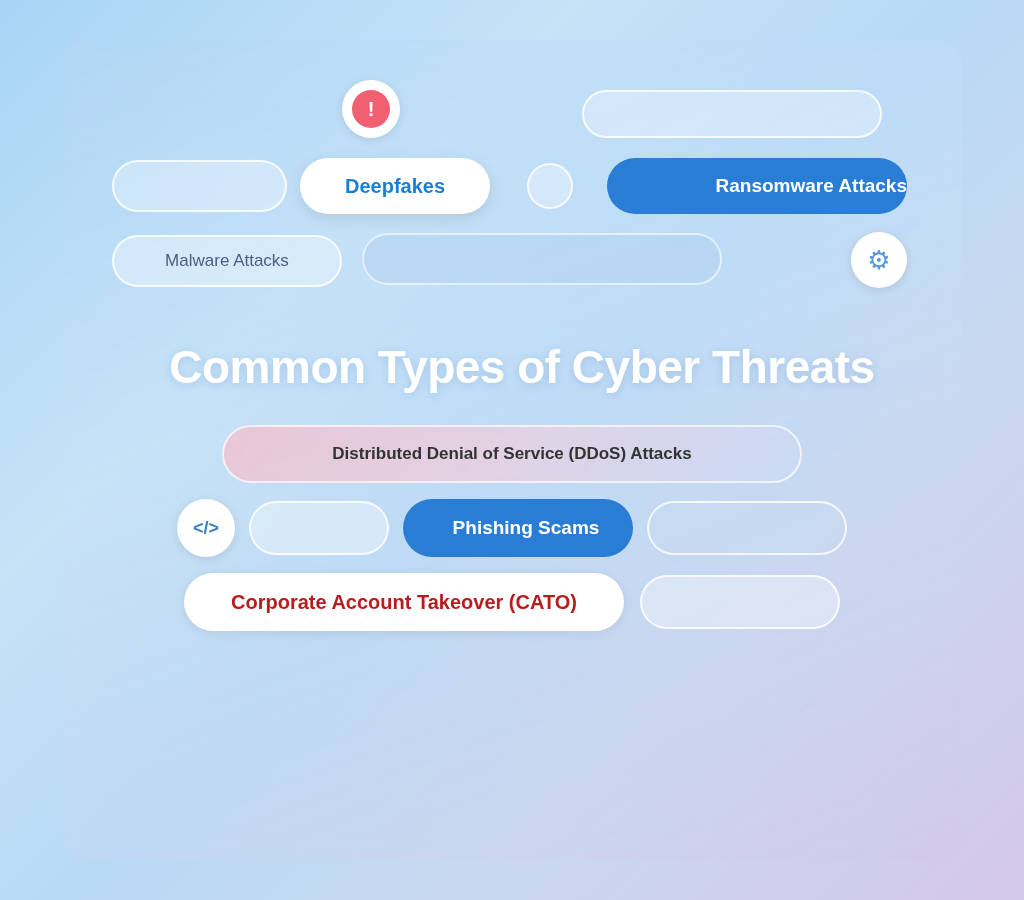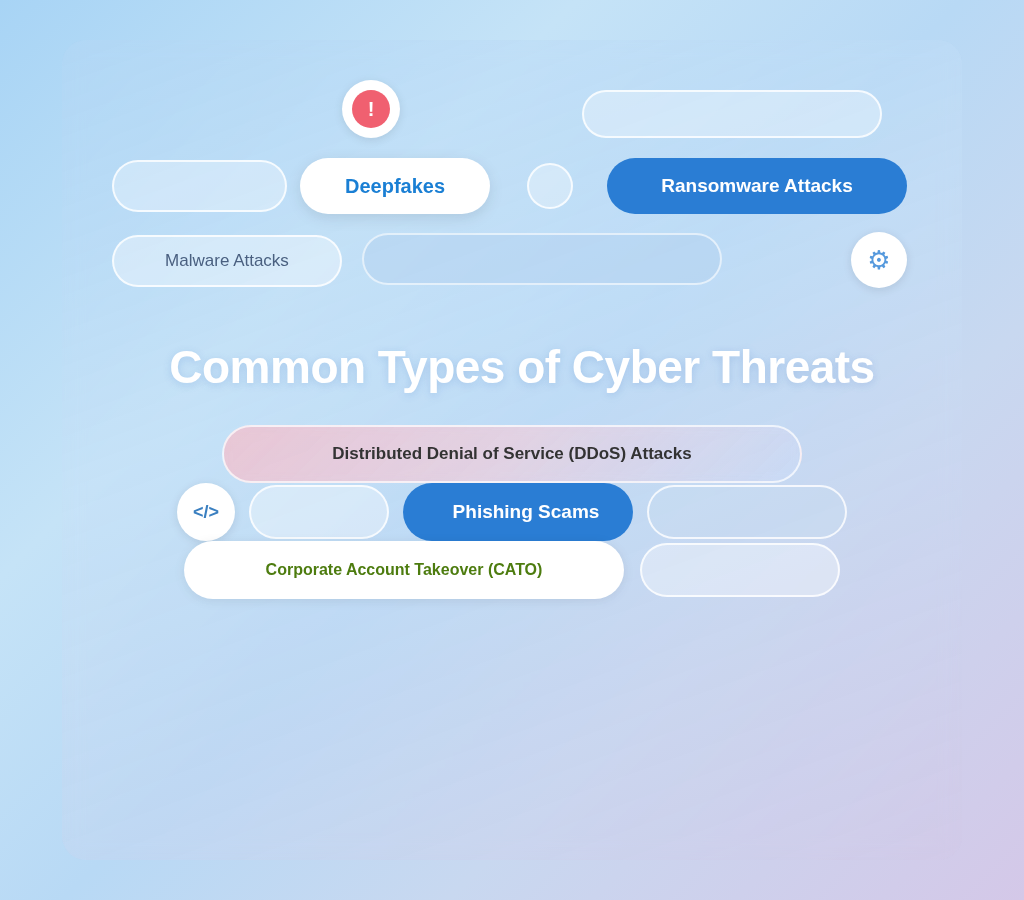--- a/index.html
+++ b/index.html
@@ -130,21 +130,21 @@
     .pill-ransomware {
       position: absolute;
       top: 88px;
       right: 15px;
       width: 300px;
       height: 56px;
       border-radius: 32px;
       background: #2a7dd4;
       display: flex;
       align-items: center;
-      justify-content: center;
+      justify-content: flex-end;
     }
 
     .pill-ransomware span {
       color: white;
       font-size: 19px;
       font-weight: 700;
     }
 
     
     .pill-malware {
@@ -215,20 +215,21 @@
       line-height: 1.2;
       letter-spacing: -0.5px;
     }
 
     
     .bottom-area {
       width: 100%;
       display: flex;
       flex-direction: column;
       align-items: center;
+      gap: 16px;
     }
 
     
     .pill-ddos {
       width: 580px;
       height: 58px;
       border-radius: 32px;
       background: linear-gradient(135deg, rgba(255,180,190,0.6) 0%, rgba(255,200,210,0.5) 50%, rgba(200,220,250,0.4) 100%);
       border: 2px solid rgba(255,255,255,0.7);
       display: flex;
@@ -322,22 +323,22 @@
       height: 58px;
       border-radius: 32px;
       background: white;
       display: flex;
       align-items: center;
       justify-content: center;
       box-shadow: 0 2px 12px rgba(0,0,0,0.08);
     }
 
     .pill-cato span {
-      color: #4d7c0f;
-      font-size: 16px;
+      color: #b91c1c;
+      font-size: 20px;
       font-weight: 700;
     }
 
     
     .pill-blank-cato {
       width: 200px;
       height: 54px;
       border: 2px solid rgba(255,255,255,0.8);
       border-radius: 30px;
       background: rgba(255,255,255,0.35);

